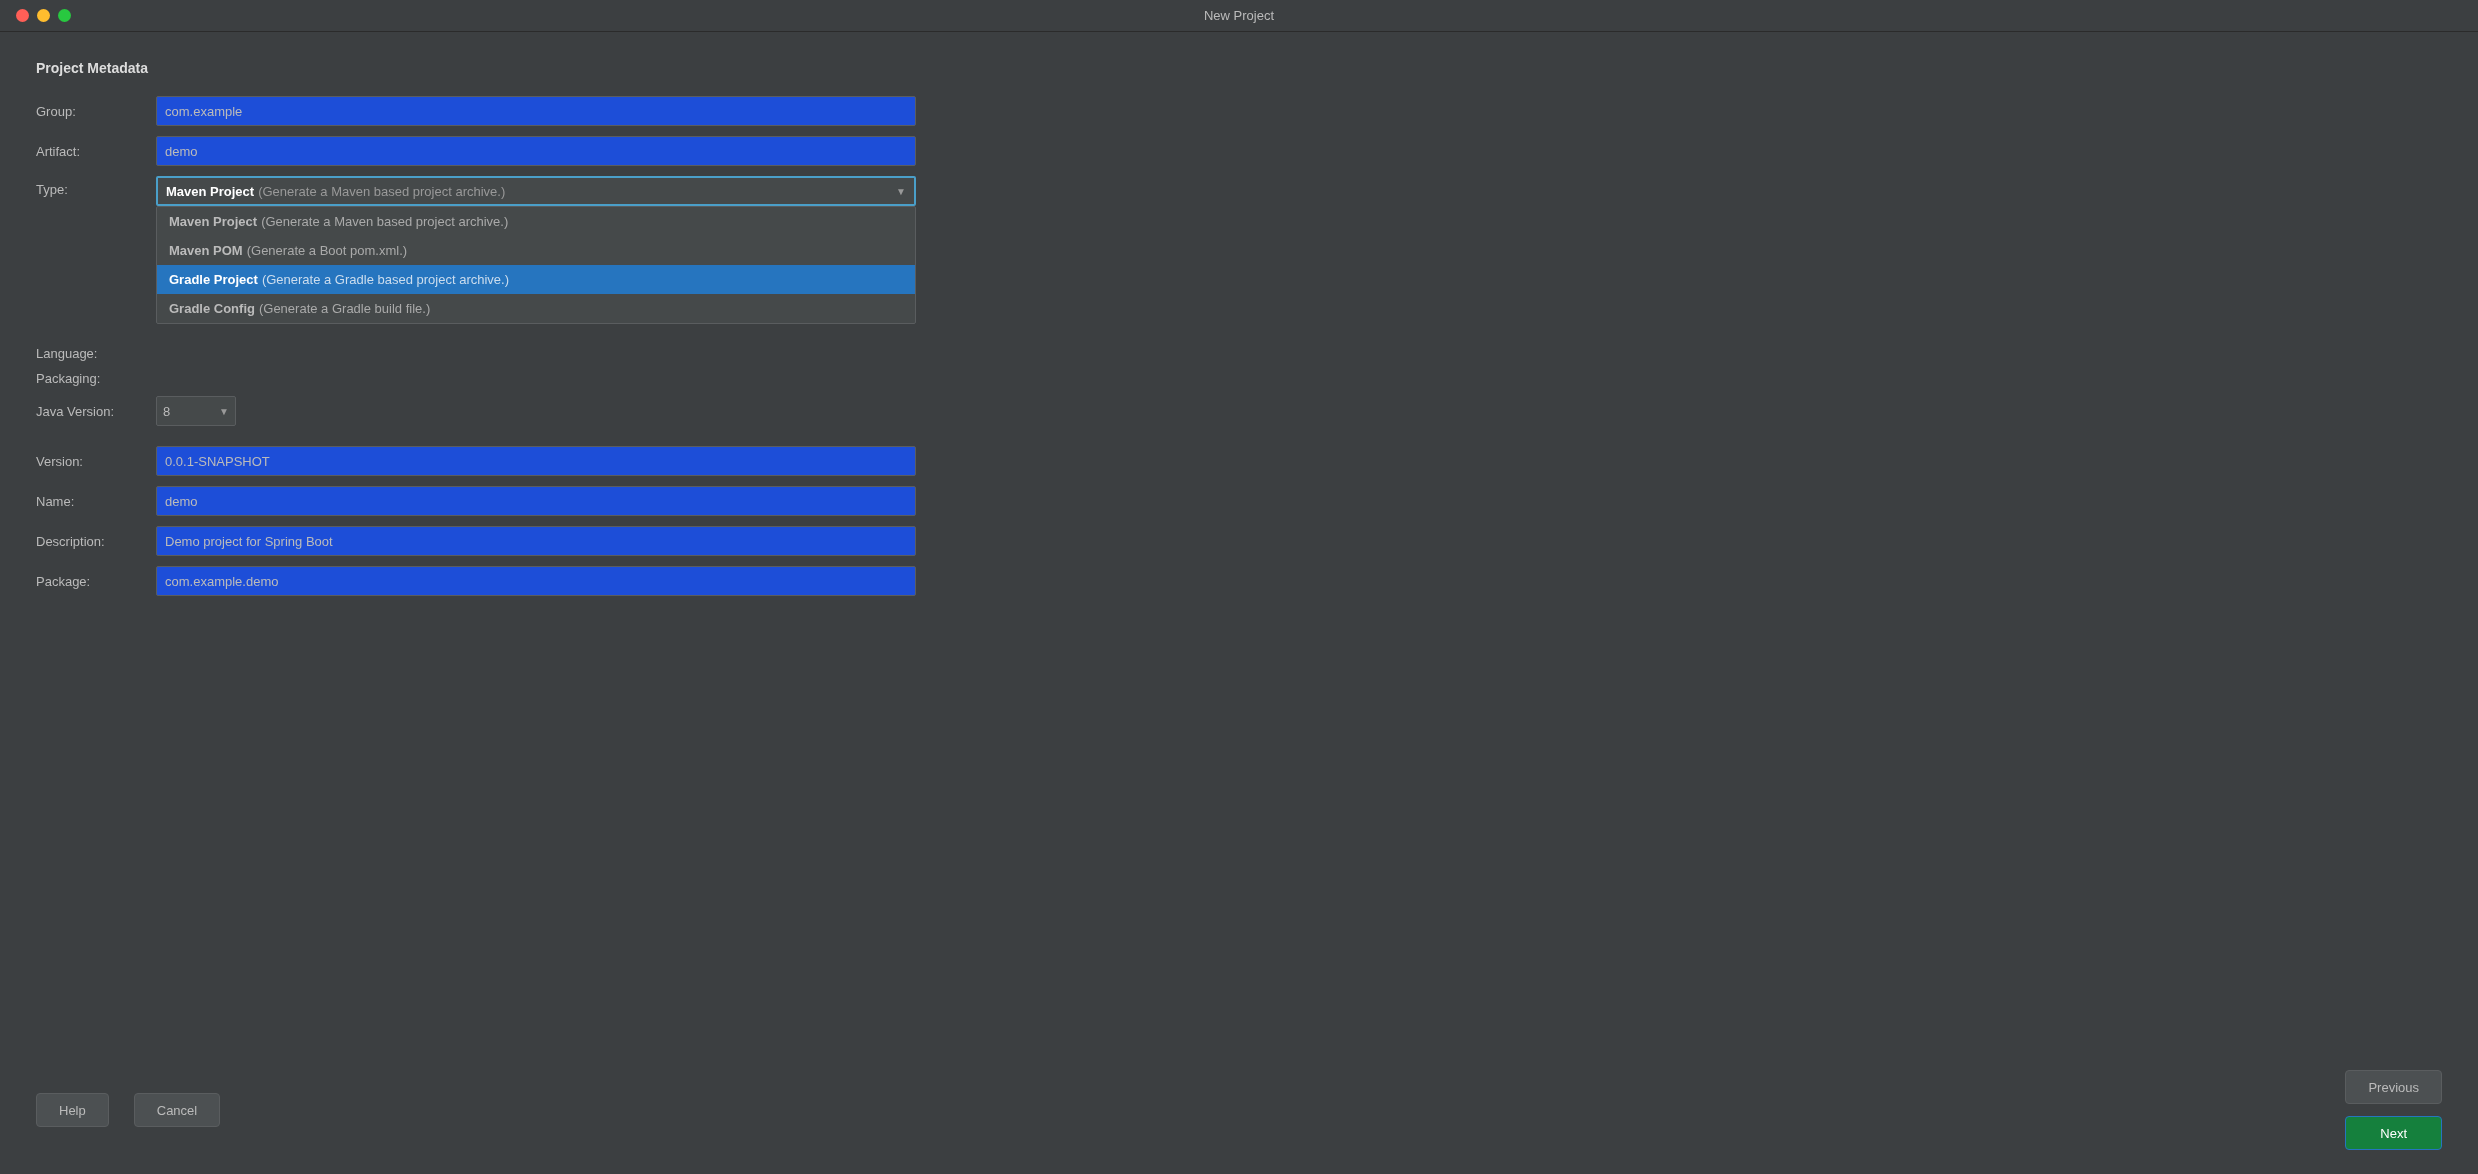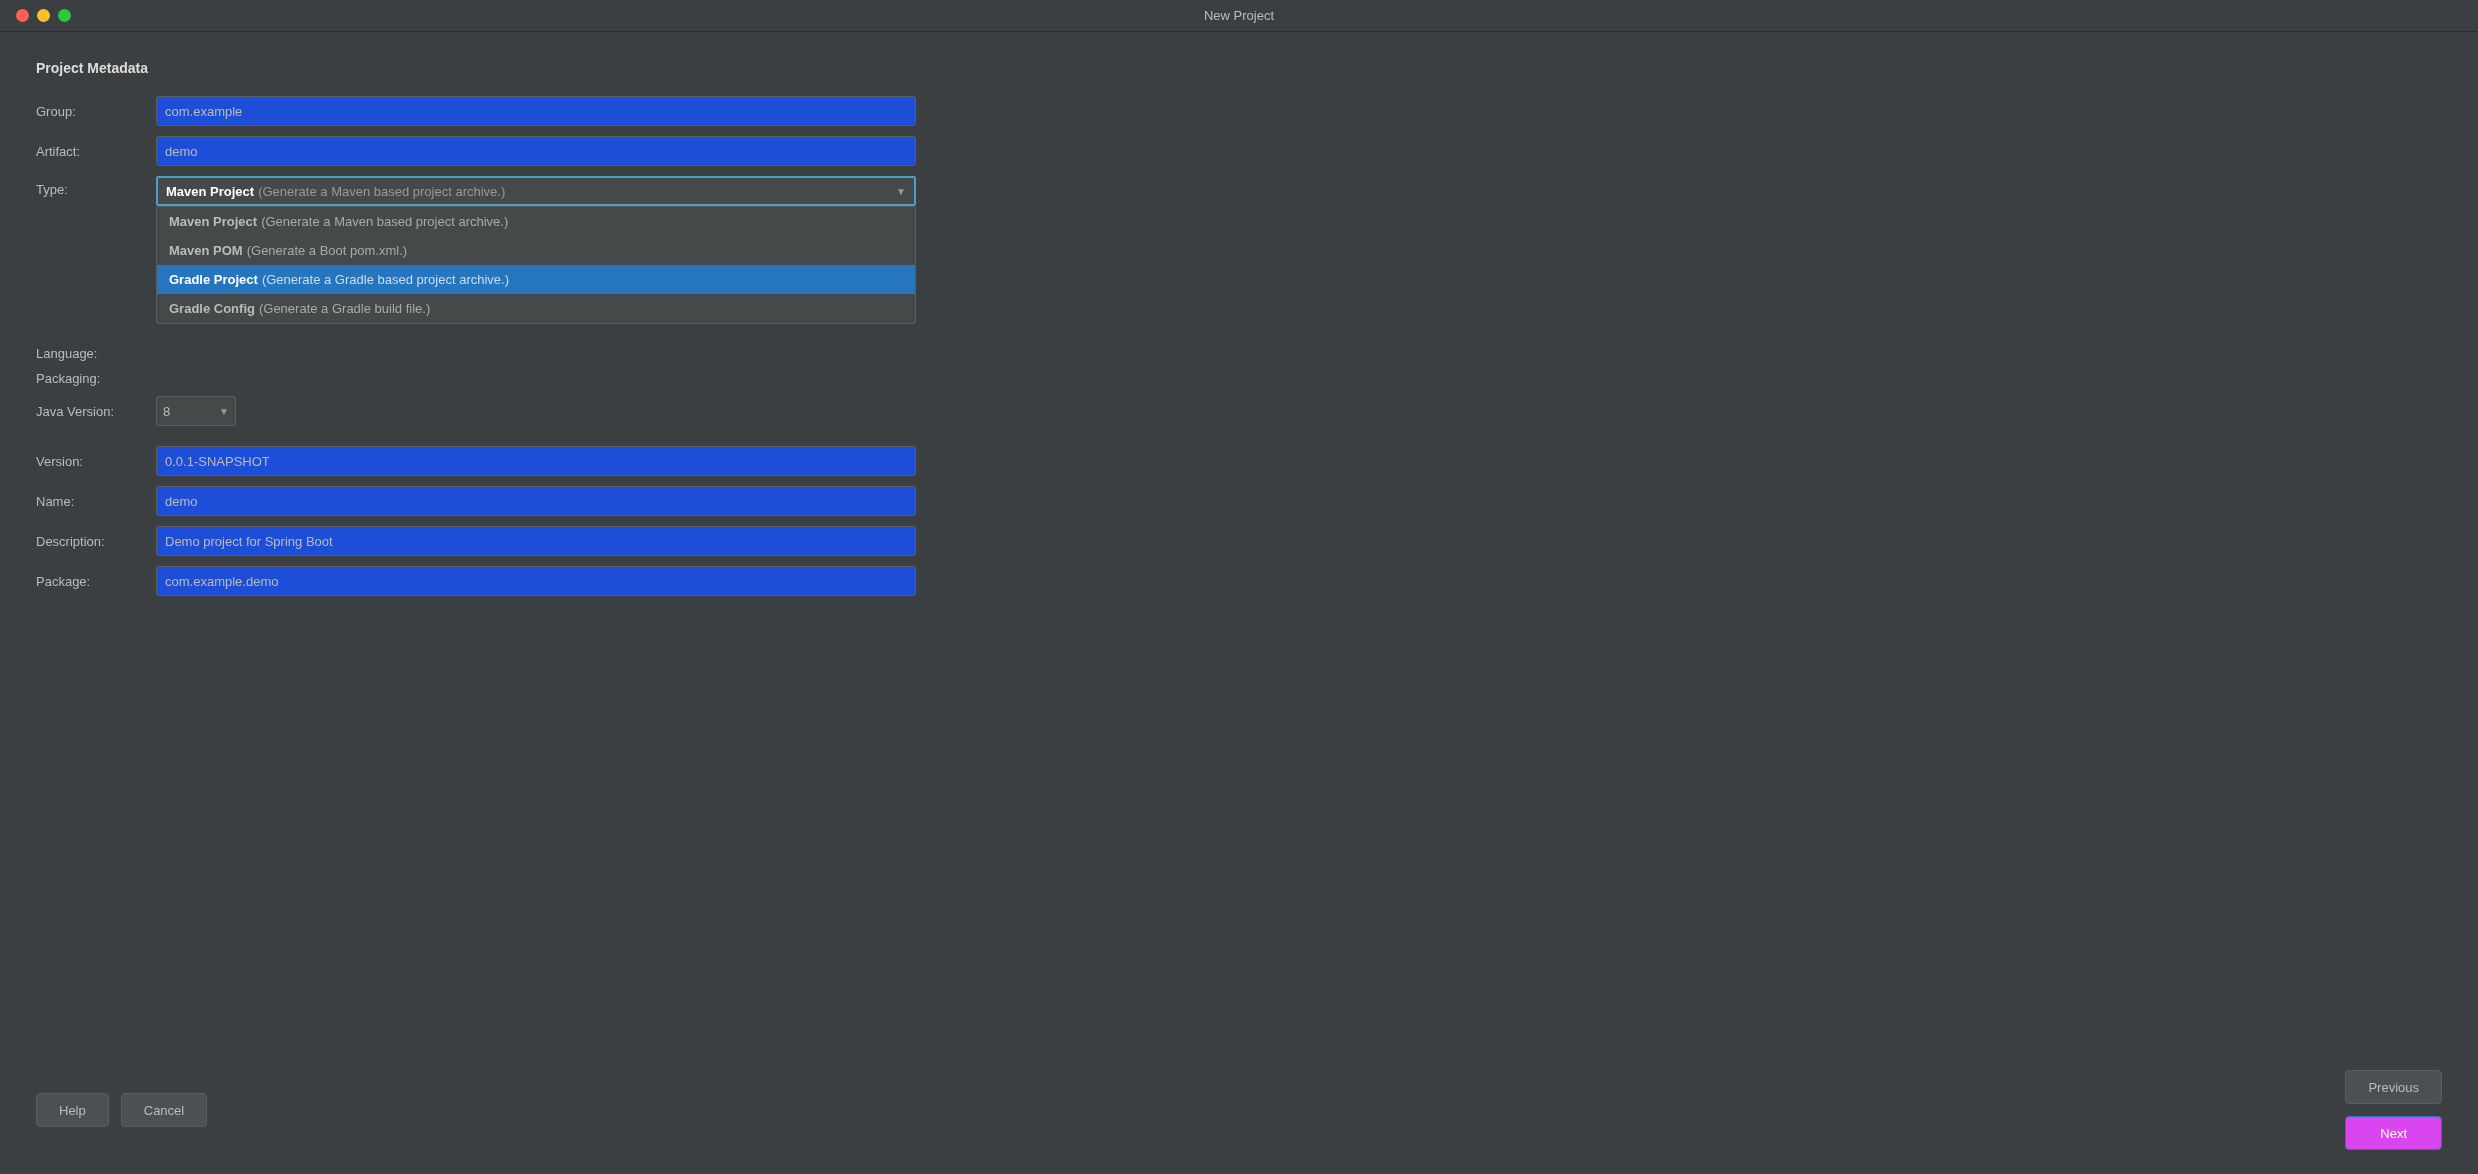--- a/index.html
+++ b/index.html
@@ -215,42 +215,42 @@
     .footer {
       display: flex;
       align-items: center;
       justify-content: space-between;
       padding: 16px 36px 24px 36px;
       flex-shrink: 0;
     }
 
     .footer-left {
       display: flex;
-      gap: 12px;
+      gap: 25px;
     }
 
     .footer-right {
       display: flex;
       gap: 12px;
       flex-direction: column;
     }
 
     .footer-btn {
       height: 34px;
       padding: 0 22px;
       border-radius: 4px;
       font-size: 13px;
       cursor: pointer;
       border: 1px solid #5a5d5f;
       background: #4c5052;
       color: #bbbbbb;
     }
 
     .footer-btn.primary {
-      background: #d946ef;
+      background: #15803d;
       border-color: #2675bf;
       color: #ffffff;
     }
 
     
     .form-spacer {
       height: 10px;
     }
   </style>
 </head>

